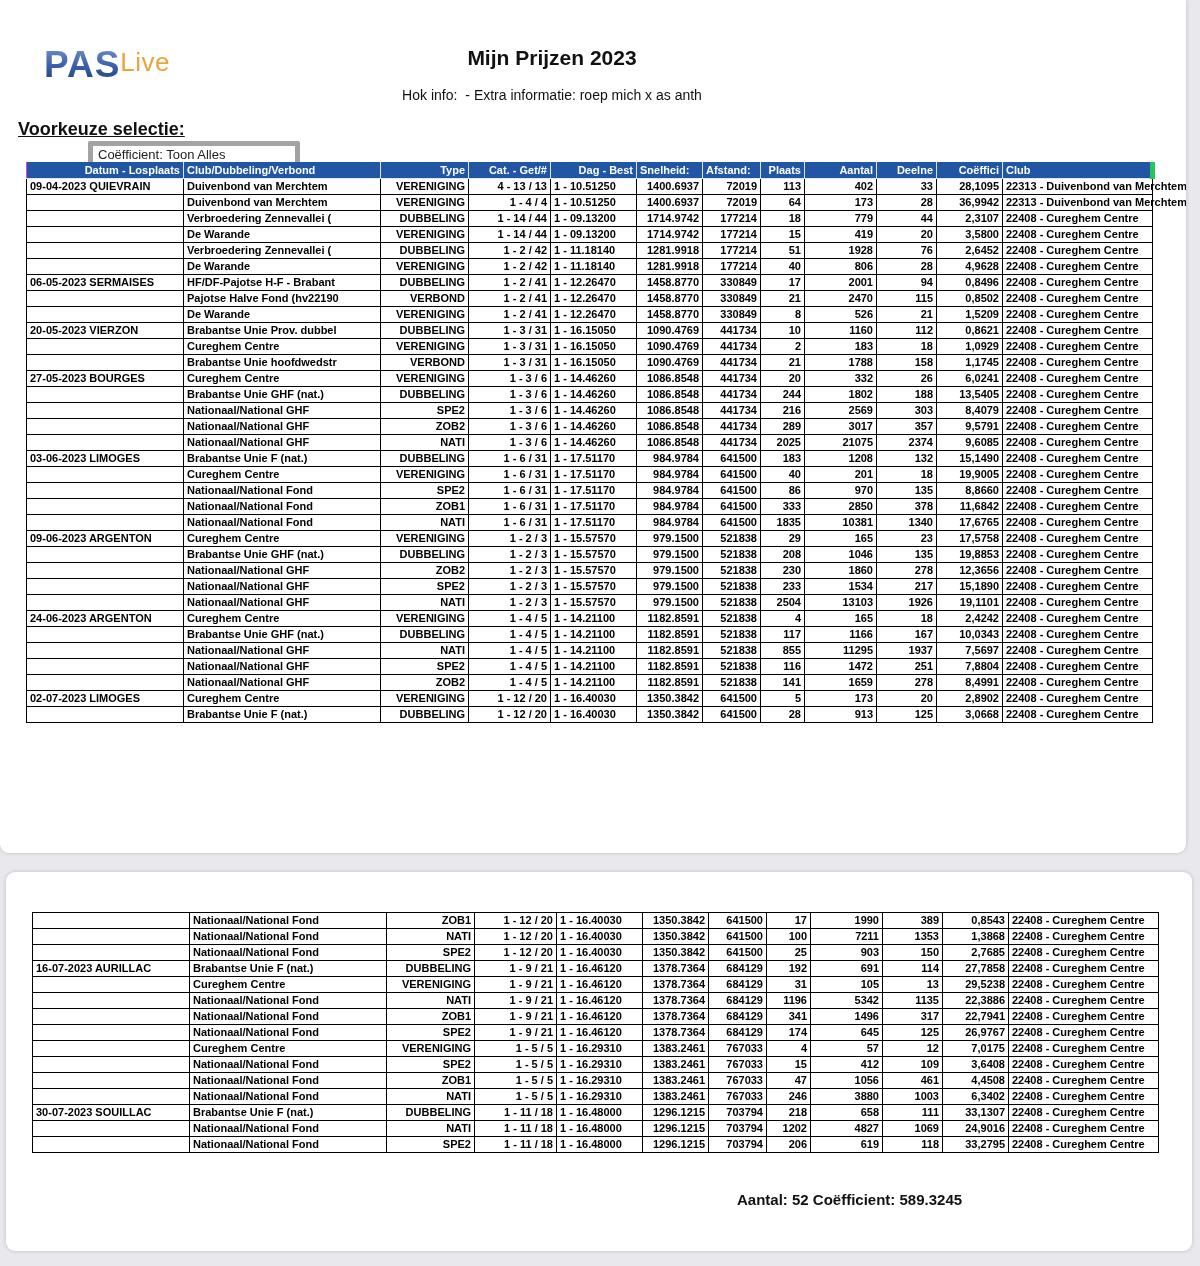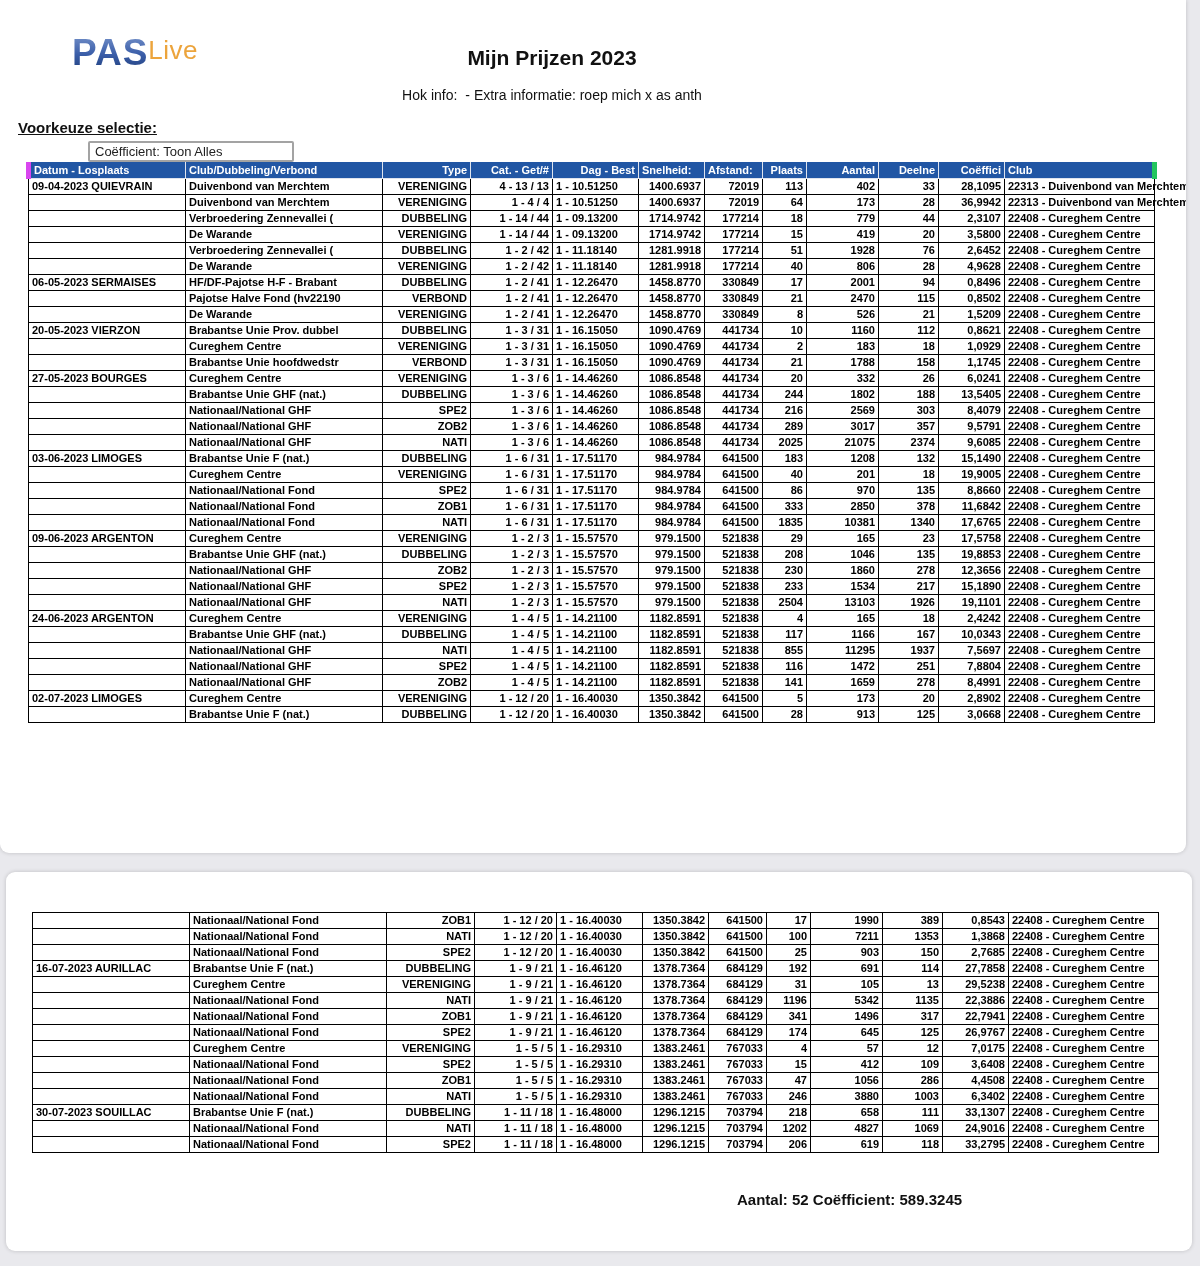--- a/index.html
+++ b/index.html
@@ -11,56 +11,56 @@
   }
   .page{
     position:absolute;background:#ffffff;border-radius:9px;
     box-shadow:0 0 4px rgba(0,0,0,.18);
     overflow:hidden;
   }
   #page1{left:0;top:0;width:1186px;height:853px;border-top-left-radius:0;border-top-right-radius:0;}
   #page2{left:6px;top:872px;width:1186px;height:379px;}
 
   
-  .logo{position:absolute;left:44px;top:32px;white-space:nowrap;margin-left:28px;}
+  .logo{position:absolute;left:44px;top:44px;white-space:nowrap;}
   .logo .pas{
     font-size:37px;font-weight:bold;letter-spacing:1px;
     background:linear-gradient(180deg,#7b97cd 0%,#3a5da8 55%,#1e3d79 100%);
     -webkit-background-clip:text;background-clip:text;color:transparent;
   }
   .logo .live{font-size:26px;color:#eca43c;letter-spacing:.5px;vertical-align:6px;}
 
   
   .title-block{position:absolute;left:0;top:46px;width:1104px;text-align:center;color:#111;}
   .doc-title{font-size:21px;font-weight:bold;}
   .ring{font-size:15px;font-weight:bold;margin-top:7px;}
   .hok{font-size:14px;margin-top:17px;}
   .hok .lbl{margin-right:8px;}
 
   .selection-label{
     position:absolute;left:18px;top:119px;
-    font-size:15px;font-weight:bold;text-decoration:underline;color:#111;
+    font-size:18px;font-weight:bold;text-decoration:underline;color:#111;
   }
   .coeff-select{
     position:absolute;left:88px;top:141px;width:192px;height:15px;
-    border:2px solid #a3a3a3;border-radius:2px;background:#fff;
+    border:5px solid #a3a3a3;border-radius:2px;background:#fff;
     font-size:13px;color:#222;padding:1px 5px;line-height:15px;white-space:nowrap;overflow:hidden;
   }
 
   table.results{
     position:absolute;left:26px;border-collapse:collapse;table-layout:fixed;
     width:1126px;font-size:11px;font-weight:bold;color:#000;
   }
   #table1{top:162px;}
   #table2{top:40px;}
   th{
     background:#2156a4;color:#fff;border:1px solid #dfe4ee;border-top:none;
     height:16px;padding:0 3px;font-size:11px;font-weight:bold;white-space:nowrap;overflow:hidden;text-align:left;
   }
-  th:first-child{border-left:5px solid #d946ef;}
+  th:first-child{border-left:1px solid #d946ef;text-align:right;}
   th:last-child{border-right:5px solid #22c55e;}
   td{
     border:1px solid #000;height:15px;line-height:15px;padding:0 3px;
     white-space:nowrap;overflow:hidden;background:#fff;
   }
   
   td:nth-child(3),td:nth-child(4),
   td:nth-child(6),td:nth-child(7),td:nth-child(8),
   td:nth-child(9),td:nth-child(10),td:nth-child(11){text-align:right;}
   th:nth-child(3),th:nth-child(4),th:nth-child(5),
@@ -764,21 +764,21 @@
         <tr>
           <td></td>
           <td>Nationaal/National Fond</td>
           <td>ZOB1</td>
           <td>1 - 5 / 5</td>
           <td>1 - 16.29310</td>
           <td>1383.2461</td>
           <td>767033</td>
           <td>47</td>
           <td>1056</td>
-          <td>286</td>
+          <td>461</td>
           <td>4,4508</td>
           <td class="club">22408 - Cureghem Centre</td>
         </tr>
         <tr>
           <td></td>
           <td>Nationaal/National Fond</td>
           <td>NATI</td>
           <td>1 - 5 / 5</td>
           <td>1 - 16.29310</td>
           <td>1383.2461</td>

